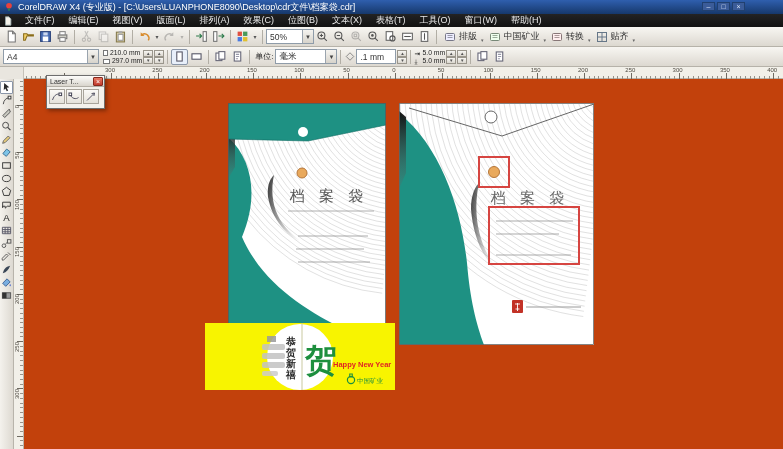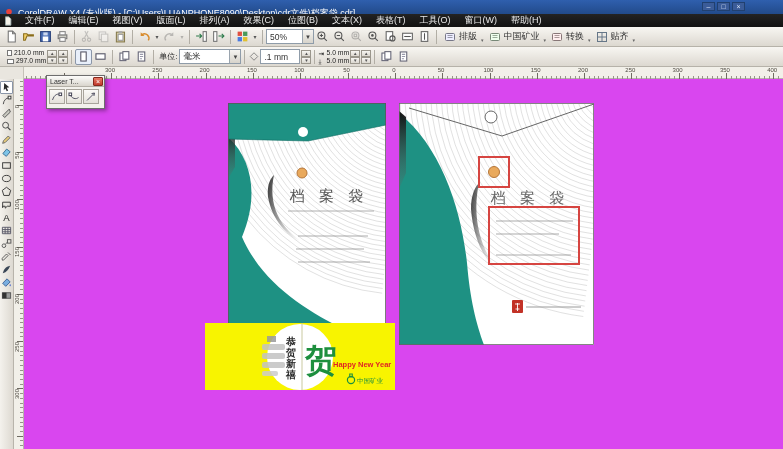--- a/index.html
+++ b/index.html
@@ -1,20 +1,20 @@
 <!DOCTYPE html>
 <html style="--teal: #1e9183; --banner-yellow: #f8f400; --hl-red: #d64541; --btn-orange: #e9a95c; --brand-green: #1d8f3e; --happy-red: #e02424;"><head>
 <meta charset="utf-8">
 <style>
 *{margin:0;padding:0;box-sizing:border-box}
 html,body{width:783px;height:449px;overflow:hidden;font-family:"Liberation Sans",sans-serif;background:#fff}
 .app{position:relative;width:783px;height:449px;background:#fff}
 
 
-.titlebar{position:absolute;left:0;top:0;right:0;height:26px;background:linear-gradient(#2f5fae,#16386b);color:#fff;font-size:9px;display:flex;align-items:center;padding:0 4px;gap:4px;white-space:nowrap}
+.titlebar{position:absolute;left:0;top:0;right:0;height:14px;background:linear-gradient(#2f5fae,#16386b);color:#fff;font-size:9px;display:flex;align-items:center;padding:0 4px;gap:4px;white-space:nowrap}
 .titlebar svg{width:10px;height:10px;flex:0 0 auto}
 .winctls{position:absolute;right:38px;top:2px;display:flex;gap:2px}
 .winctl{width:13px;height:9px;background:#3b5c99;border:1px solid #21406f;color:#d7e2f4;font-size:7px;line-height:7px;text-align:center;cursor:default}
 
 
 .menubar{position:absolute;left:0;top:14px;right:0;height:13px;background:linear-gradient(#232323,#121212);color:#e9e9e9;font-size:9px;display:flex;align-items:center;padding-left:3px}
 .menubar svg{width:10px;height:10px;margin-right:5px}
 .menu-item{padding:0 7px;height:13px;line-height:13px;cursor:default}
 
 
@@ -51,21 +51,21 @@
 .vnum{position:absolute;left:0;font-size:6px;color:#4e4a42;writing-mode:vertical-rl;transform:rotate(180deg)}
 .corner{position:absolute;left:0;top:0;width:24px;height:12px;background:#e9e6df;border-right:1px solid #c5c1b8}
 
 
 #toolbox{position:absolute;left:0;top:79px;width:14px;bottom:0;background:linear-gradient(90deg,#f4f2ed,#ddd9d1);border-right:1px solid #b8b4ab;display:flex;flex-direction:column;align-items:center;padding-top:2px}
 .toolcell{width:13px;height:13px;position:relative;display:flex;align-items:center;justify-content:center;flex:0 0 auto}
 .toolcell svg{width:11px;height:11px}
 .toolcell.sel{background:#fff;border:1px solid #8a96a8;border-radius:1px}
 
 
-.canvas{position:absolute;left:24px;top:79px;right:0;bottom:0;background:#d946ef}
+.canvas{position:absolute;left:24px;top:79px;right:0;bottom:0;background:#c2410c}
 .env,.banner{position:absolute}
 svg text{font-family:"Liberation Sans",sans-serif}
 .tealfill{fill:var(--teal)}
 .redstroke{stroke:var(--hl-red);fill:none;stroke-width:2}
 .orangebtn{fill:var(--btn-orange);stroke:#b5763a;stroke-width:1}
 .fan path{fill:none;stroke:#989898;stroke-width:.35;opacity:.85}
 
 
 .flwin{position:absolute;left:46px;top:75px;width:59px;height:34px;background:#f3f1ec;border:1px solid #6e6e6e;box-shadow:2px 2px 4px rgba(0,0,0,.35);font-size:7px}
 .flhead{height:11px;background:linear-gradient(#fdfdfb,#d9d5cd);border-bottom:1px solid #b3afa6;display:flex;align-items:center;padding:0 1px 0 3px;color:#333}
@@ -263,20 +263,24 @@
         <svg viewBox="0 0 12 12">
           <rect x="1.5" y="1.5" width="9" height="9" fill="none" stroke="#678"></rect>
           <path d="M6 1.5v9M1.5 6h9" stroke="#678"></path>
         </svg>
         <span>贴齐</span>
       </span>
       <span class="minicaret">▾</span>
   </div>
 
   <div class="bar propbar">
+    <span class="combo" style="width:96px">
+      <span class="cv">A4</span>
+      <span class="dd">▼</span>
+    </span>
     <span class="dimblock" style="margin-left:4px">
       <span><span class="pg"></span><span>210.0 mm</span></span>
       <span><span class="pg" style="width:7px;height:5px"></span><span>297.0 mm</span></span>
     </span>
     <span class="spin">
         <span>▲</span>
         <span>▼</span>
       </span>
     <span class="spin">
         <span>▲</span>

